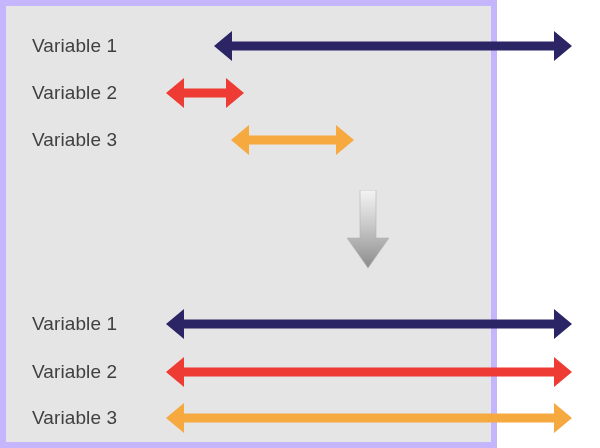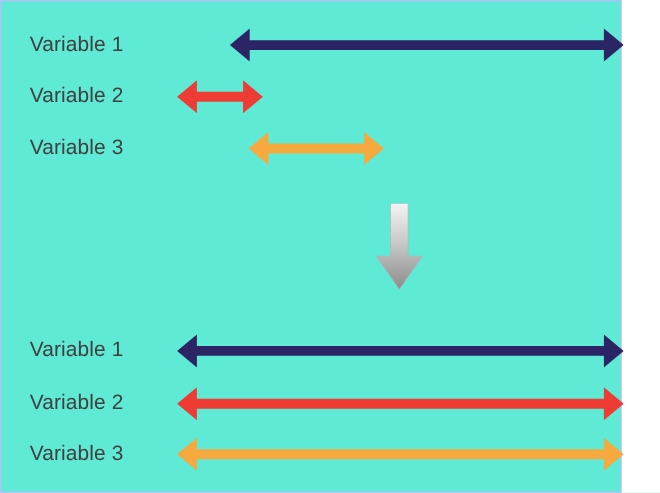--- a/index.html
+++ b/index.html
@@ -3,24 +3,24 @@
 <meta charset="utf-8">
 <style>
   html,body{margin:0;padding:0;}
   body{
     width:600px;height:448px;overflow:hidden;
     background:#ffffff;
     font-family:"Liberation Sans","DejaVu Sans",sans-serif;
   }
   #canvas{
     position:relative;
-    width:565px;height:448px;
-    background:#5eead4;
+    width:497px;height:448px;
+    background:#e5e5e5;
     box-sizing:border-box;
-    border:1px solid #c4b5fd;
+    border:6px solid #c4b5fd;
   }
   .group{position:absolute;left:0;width:600px;}
   .row{position:absolute;left:0;width:600px;height:40px;}
   .row-label{
     position:absolute;
     left:26px;
     top:50%;
     transform:translateY(-50%);
     font-size:19px;
     font-weight:400;

